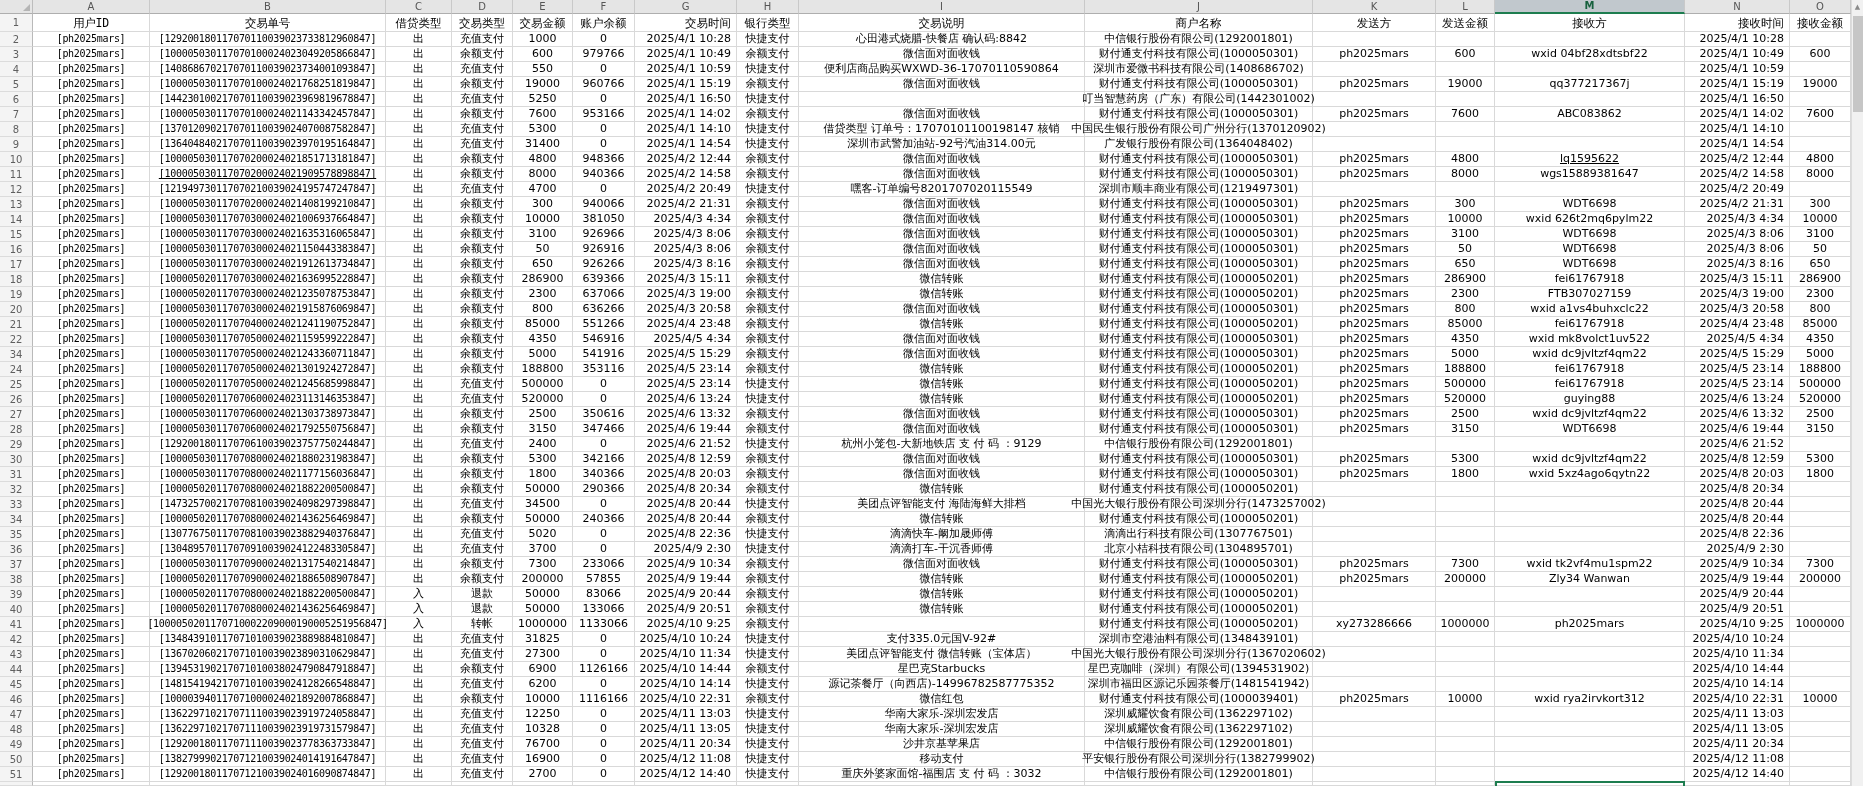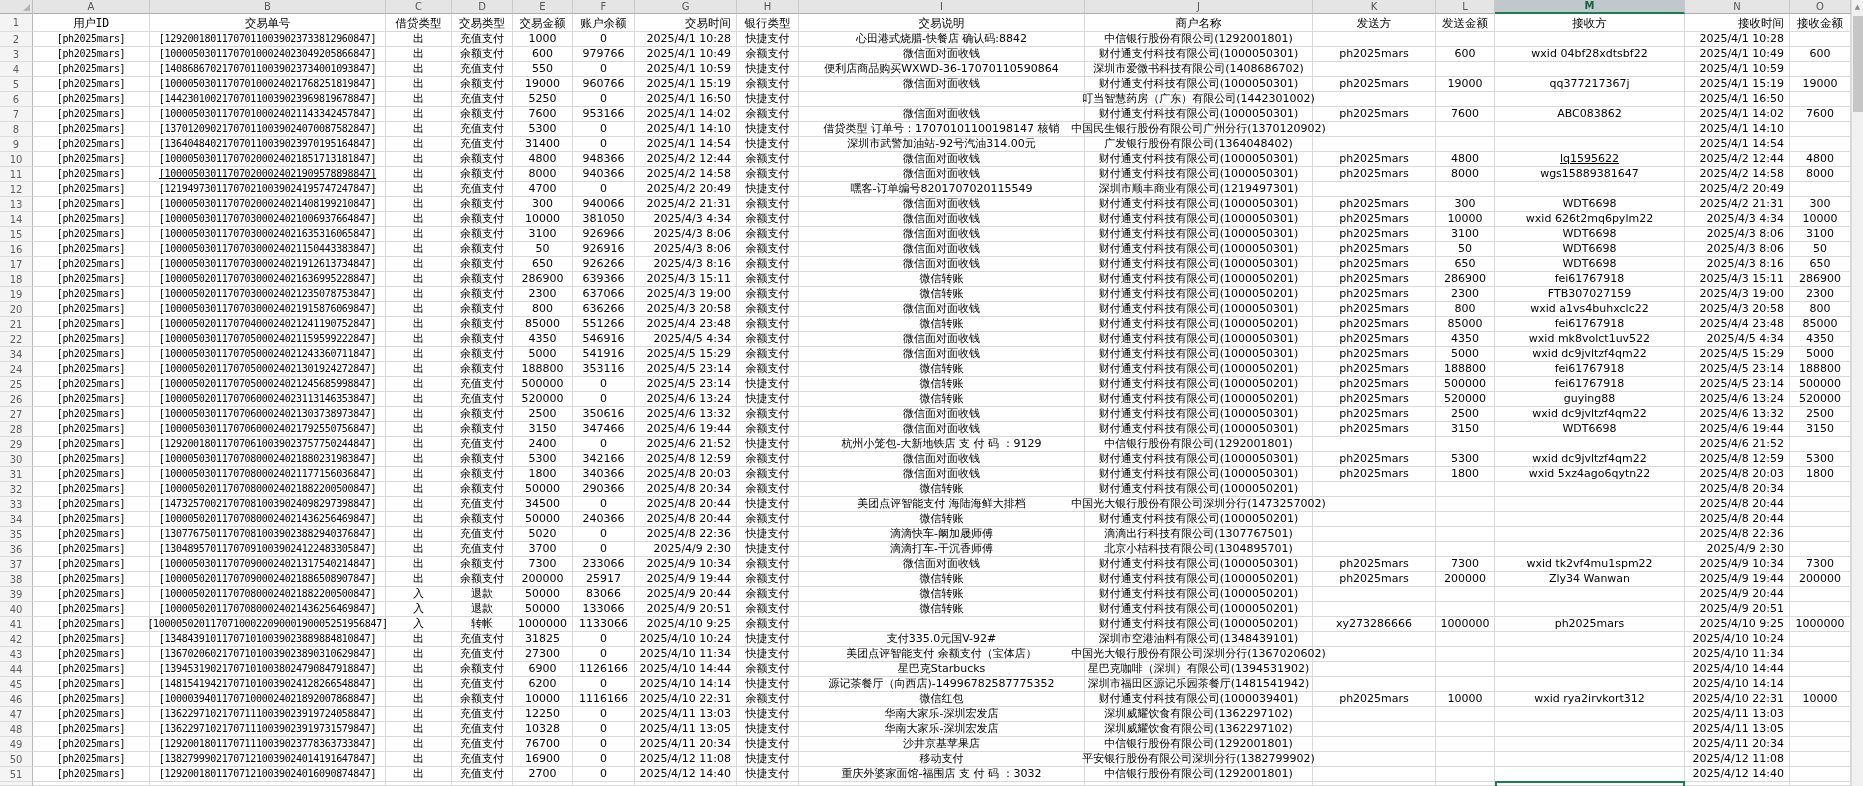--- a/index.html
+++ b/index.html
@@ -753,21 +753,21 @@
         <div class="cell c13" style="width: 105px;">2025/4/9 10:34</div>
         <div class="cell c14" style="width: 61px;">7300</div>
       </div>
       <div class="row">
         <div class="rn">38</div>
         <div class="cell c0" style="width: 117px;">[ph2025mars]</div>
         <div class="cell c1" style="width: 236px;">[100005020117070900024021886508907847]</div>
         <div class="cell c2" style="width: 66px;">出</div>
         <div class="cell c3" style="width: 61px;">余额支付</div>
         <div class="cell c4" style="width: 60px;">200000</div>
-        <div class="cell c5" style="width: 62px;">25917</div>
+        <div class="cell c5" style="width: 62px;">57855</div>
         <div class="cell c6" style="width: 102px;">2025/4/9 19:44</div>
         <div class="cell c7" style="width: 62px;">余额支付</div>
         <div class="cell c8" style="width: 286px;">微信转账</div>
         <div class="cell c9" style="width: 228px;">财付通支付科技有限公司(1000050201)</div>
         <div class="cell c10" style="width: 123px;">ph2025mars</div>
         <div class="cell c11" style="width: 59px;">200000</div>
         <div class="cell c12" style="width: 190px;">Zly34 Wanwan</div>
         <div class="cell c13" style="width: 105px;">2025/4/9 19:44</div>
         <div class="cell c14" style="width: 61px;">200000</div>
       </div>
@@ -846,21 +846,21 @@
       <div class="row">
         <div class="rn">43</div>
         <div class="cell c0" style="width: 117px;">[ph2025mars]</div>
         <div class="cell c1" style="width: 236px;">[136702060217071010039023890310629847]</div>
         <div class="cell c2" style="width: 66px;">出</div>
         <div class="cell c3" style="width: 61px;">充值支付</div>
         <div class="cell c4" style="width: 60px;">27300</div>
         <div class="cell c5" style="width: 62px;">0</div>
         <div class="cell c6" style="width: 102px;">2025/4/10 11:34</div>
         <div class="cell c7" style="width: 62px;">快捷支付</div>
-        <div class="cell c8" style="width: 286px;">美团点评智能支付 余额支付（宝体店）</div>
+        <div class="cell c8" style="width: 286px;">美团点评智能支付 微信转账（宝体店）</div>
         <div class="cell c9" style="width: 228px;">中国光大银行股份有限公司深圳分行(1367020602)</div>
         <div class="cell c10" style="width: 123px;"></div>
         <div class="cell c11" style="width: 59px;"></div>
         <div class="cell c12" style="width: 190px;"></div>
         <div class="cell c13" style="width: 105px;">2025/4/10 11:34</div>
         <div class="cell c14" style="width: 61px;"></div>
       </div>
       <div class="row">
         <div class="rn">44</div>
         <div class="cell c0" style="width: 117px;">[ph2025mars]</div>

